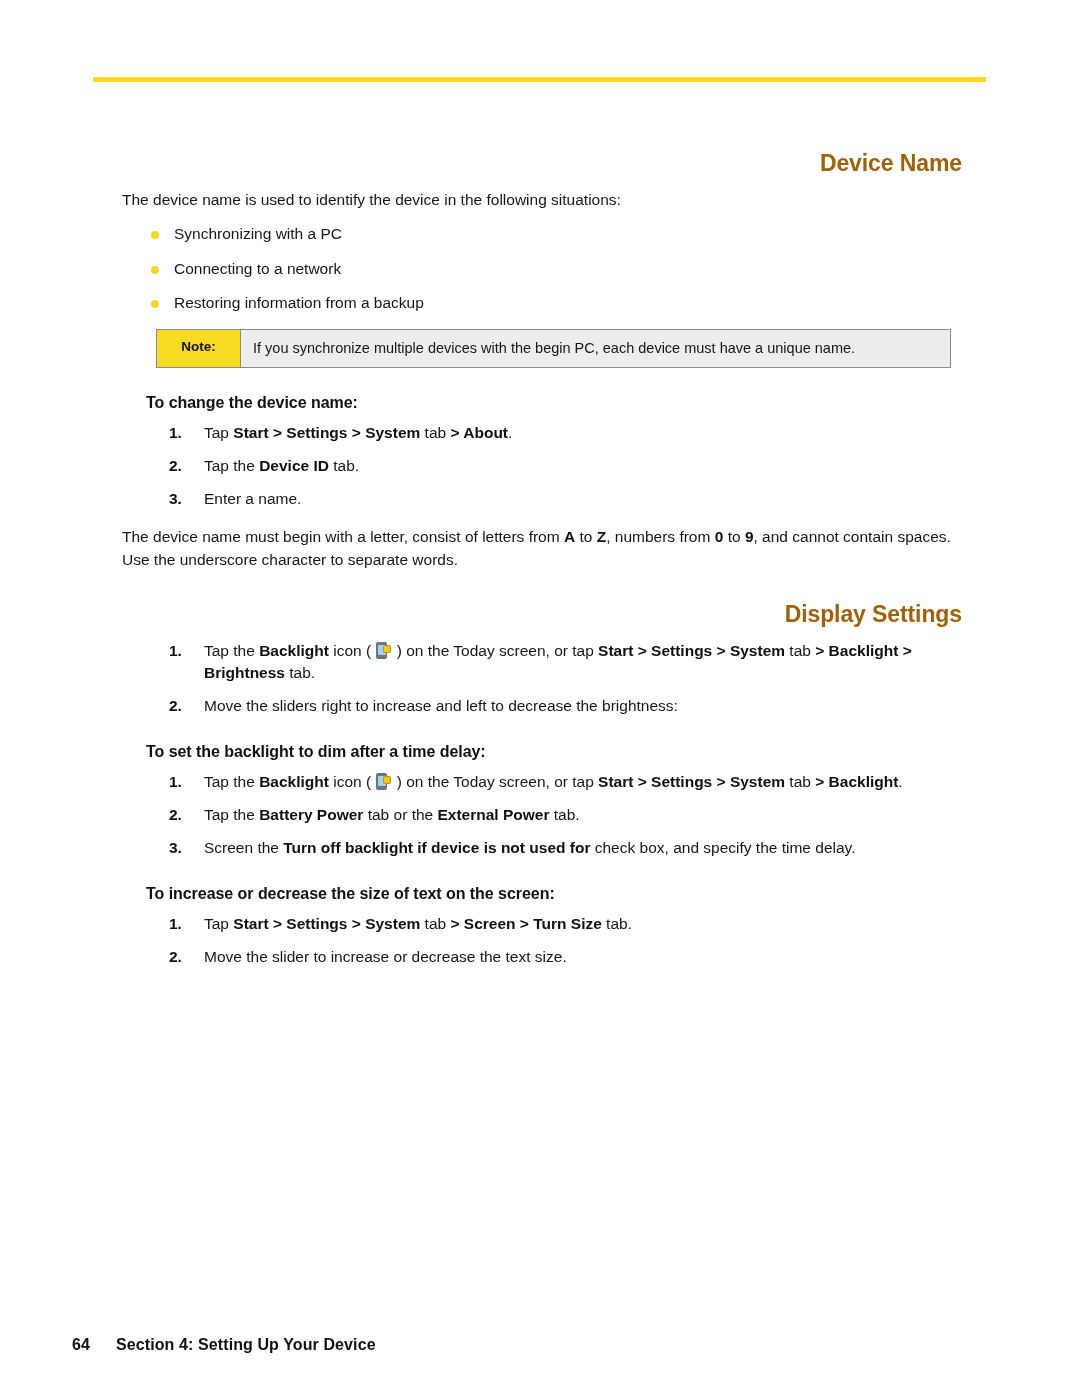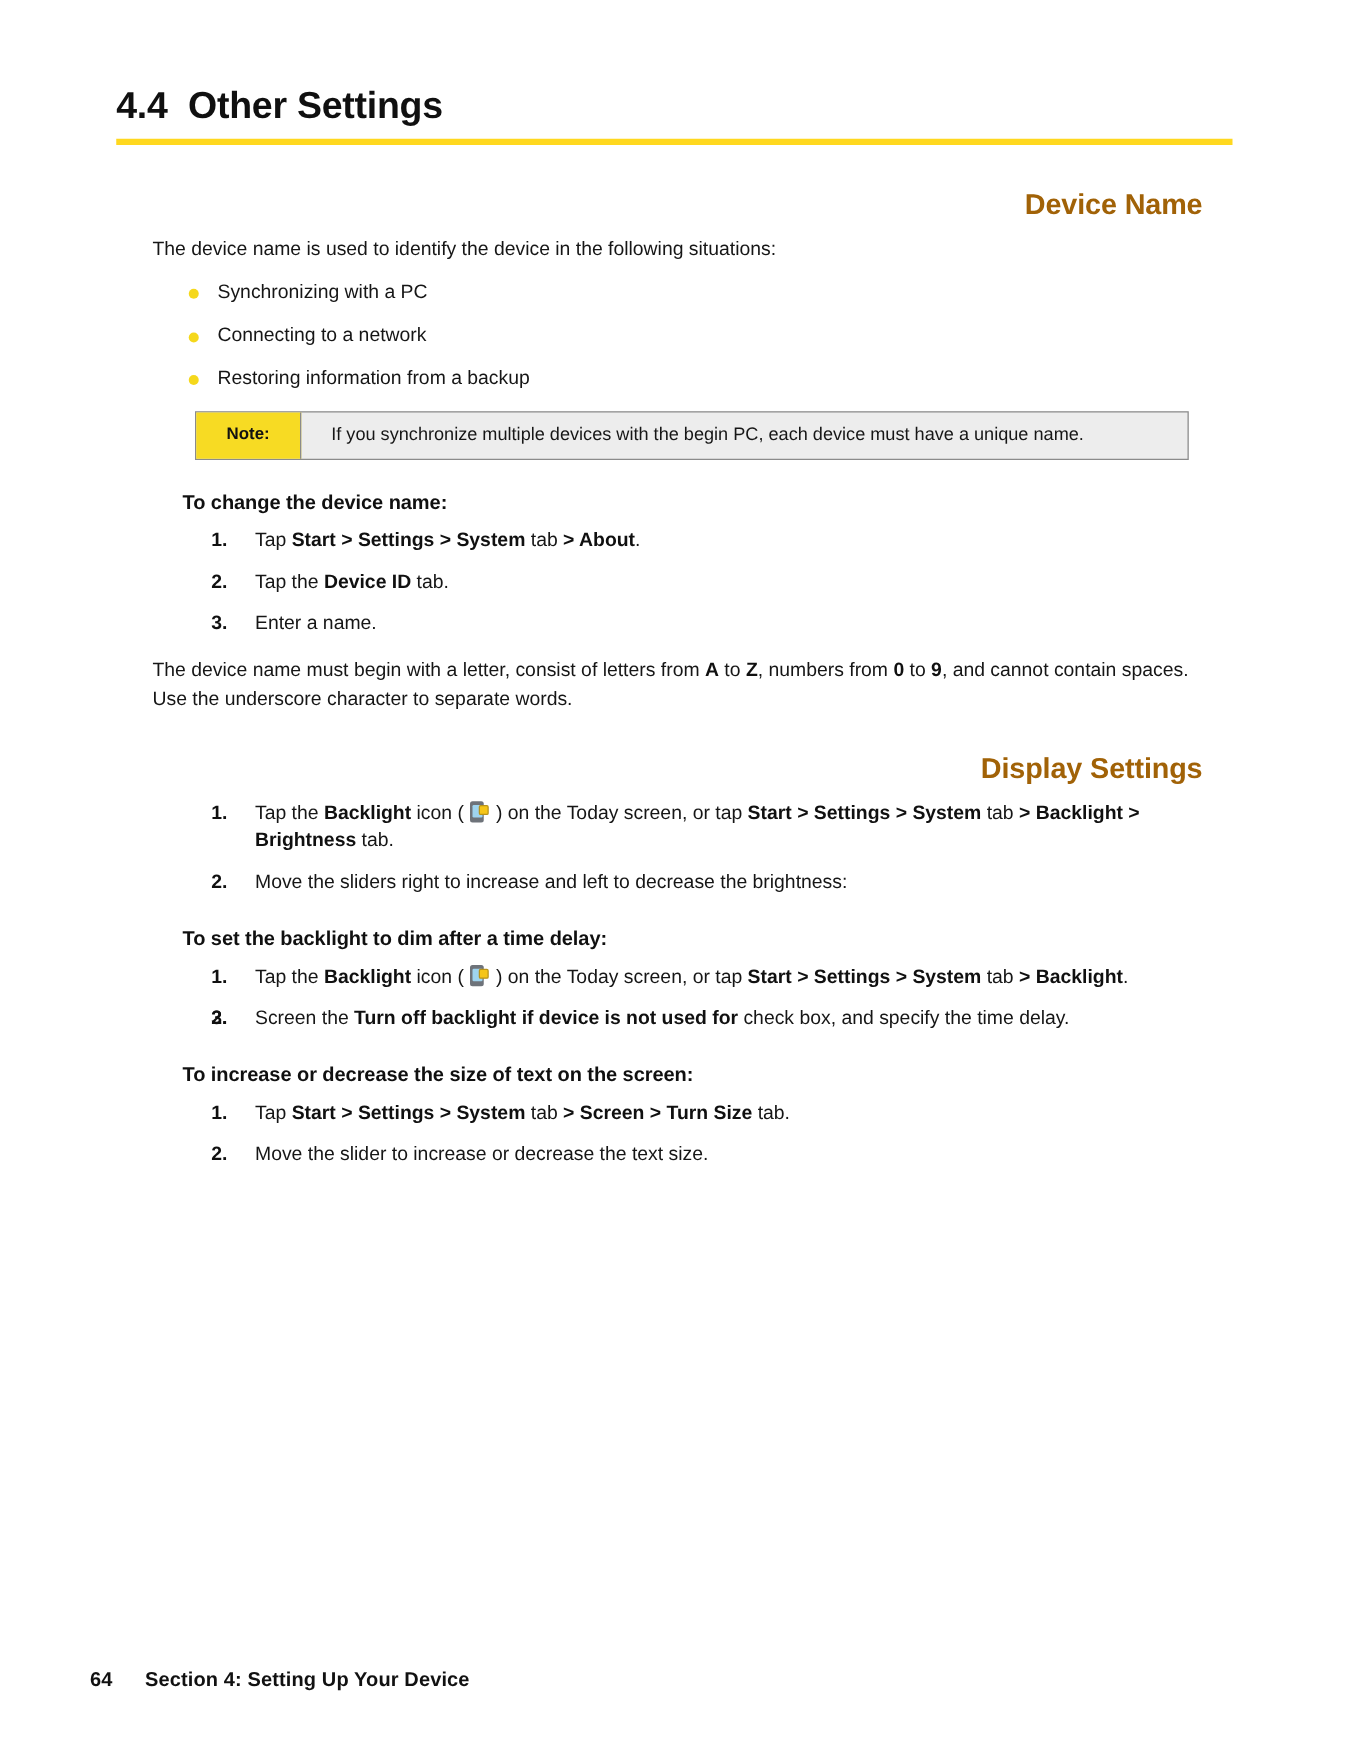--- a/index.html
+++ b/index.html
@@ -94,21 +94,20 @@
 
   
   .note {
     display: flex;
     margin-top: 14px;
     margin-left: 34px;
     width: 795px;
     border: 1px solid #8b8b8b;
     box-sizing: border-box;
     background: #EDEDED;
-    gap: 12px;
   }
   .note .label {
     background: #F7DB23;
     color: #111111;
     font-size: 13.5px;
     font-weight: bold;
     padding: 9px 0 9px 0;
     width: 84px;
     text-align: center;
     flex: 0 0 84px;
@@ -209,21 +208,20 @@
     letter-spacing: 0.1px;
   }
   .footer .pageno { margin-right: 26px; }
 </style>
 </head>
 <body>
 
 <div class="page">
 
   <div class="section-head">
-    <div class="title"><span>4.4</span>&nbsp;&nbsp;<span>Other Settings</span></div>
     <div class="rule"></div>
   </div>
 
   <div class="content">
 
     <h2 class="sub">Device Name</h2>
     <p class="body">The device name is used to identify the device in the following situations:</p>
 
     <ul class="bullets" id="dn-bullets">
         <li><span class="dot"></span><span>Synchronizing with a PC</span></li>
@@ -250,21 +248,21 @@
     <h2 class="sub">Display Settings</h2>
 
     <div id="ds-procs">
         <ol class="steps">
           <li><span class="num">1.</span><span><span>Tap the </span><b>Backlight</b><span> icon ( </span><span class="bl-icon"><span class="dev"></span><span class="scr"></span><span class="badge"></span></span><span> ) on the Today screen, or tap </span><b>Start</b><b> &gt; </b><b>Settings</b><b> &gt; </b><b>System</b><span> tab </span><b>&gt; </b><b>Backlight</b><b> &gt; </b><b>Brightness</b><span> tab.</span></span></li>
           <li><span class="num">2.</span><span><span>Move the sliders right to increase and left to decrease the brightness:</span></span></li>
         </ol>
         <h3 class="proc">To set the backlight to dim after a time delay:</h3>
         <ol class="steps">
           <li><span class="num">1.</span><span><span>Tap the </span><b>Backlight</b><span> icon ( </span><span class="bl-icon"><span class="dev"></span><span class="scr"></span><span class="badge"></span></span><span> ) on the Today screen, or tap </span><b>Start</b><b> &gt; </b><b>Settings</b><b> &gt; </b><b>System</b><span> tab </span><b>&gt; </b><b>Backlight</b><span>.</span></span></li>
-          <li><span class="num">2.</span></li>
+          <li><span class="num">2.</span><span><span>Tap the </span><b>Battery Power</b><span> tab or the </span><b>External Power</b><span> tab.</span></span></li>
           <li><span class="num">3.</span><span><span>Screen the </span><b>Turn off backlight if device is not used for</b><span> check box, and specify the time delay.</span></span></li>
         </ol>
         <h3 class="proc">To increase or decrease the size of text on the screen:</h3>
         <ol class="steps">
           <li><span class="num">1.</span><span><span>Tap </span><b>Start</b><b> &gt; </b><b>Settings</b><b> &gt; </b><b>System</b><span> tab </span><b>&gt; </b><b>Screen</b><b> &gt; </b><b>Turn Size</b><span> tab.</span></span></li>
           <li><span class="num">2.</span><span><span>Move the slider to increase or decrease the text size.</span></span></li>
         </ol>
       </div>
 
   </div>

